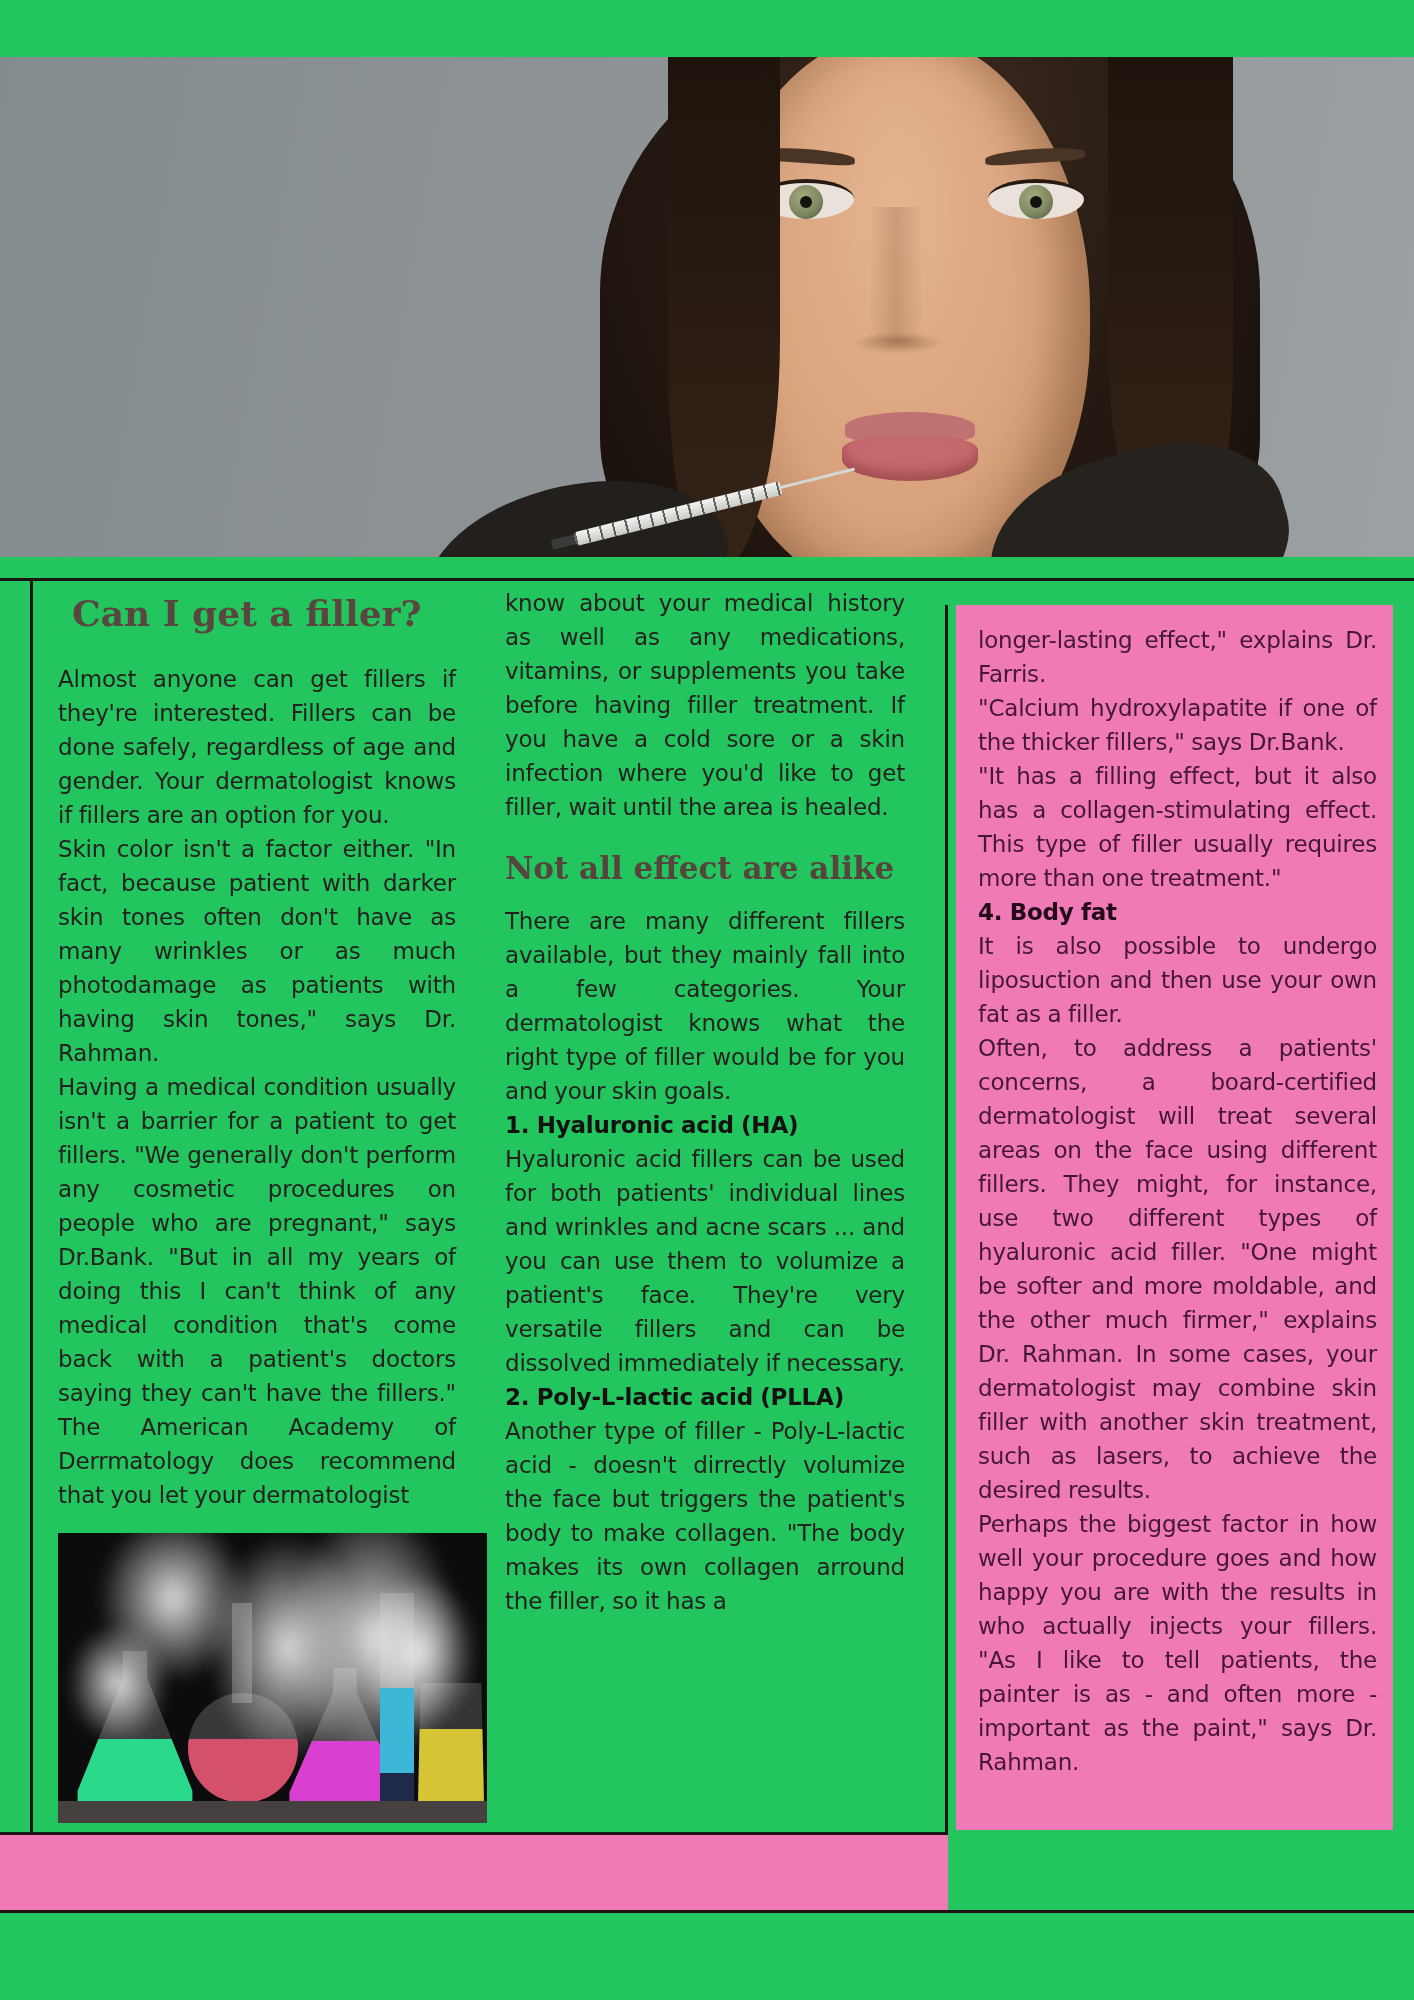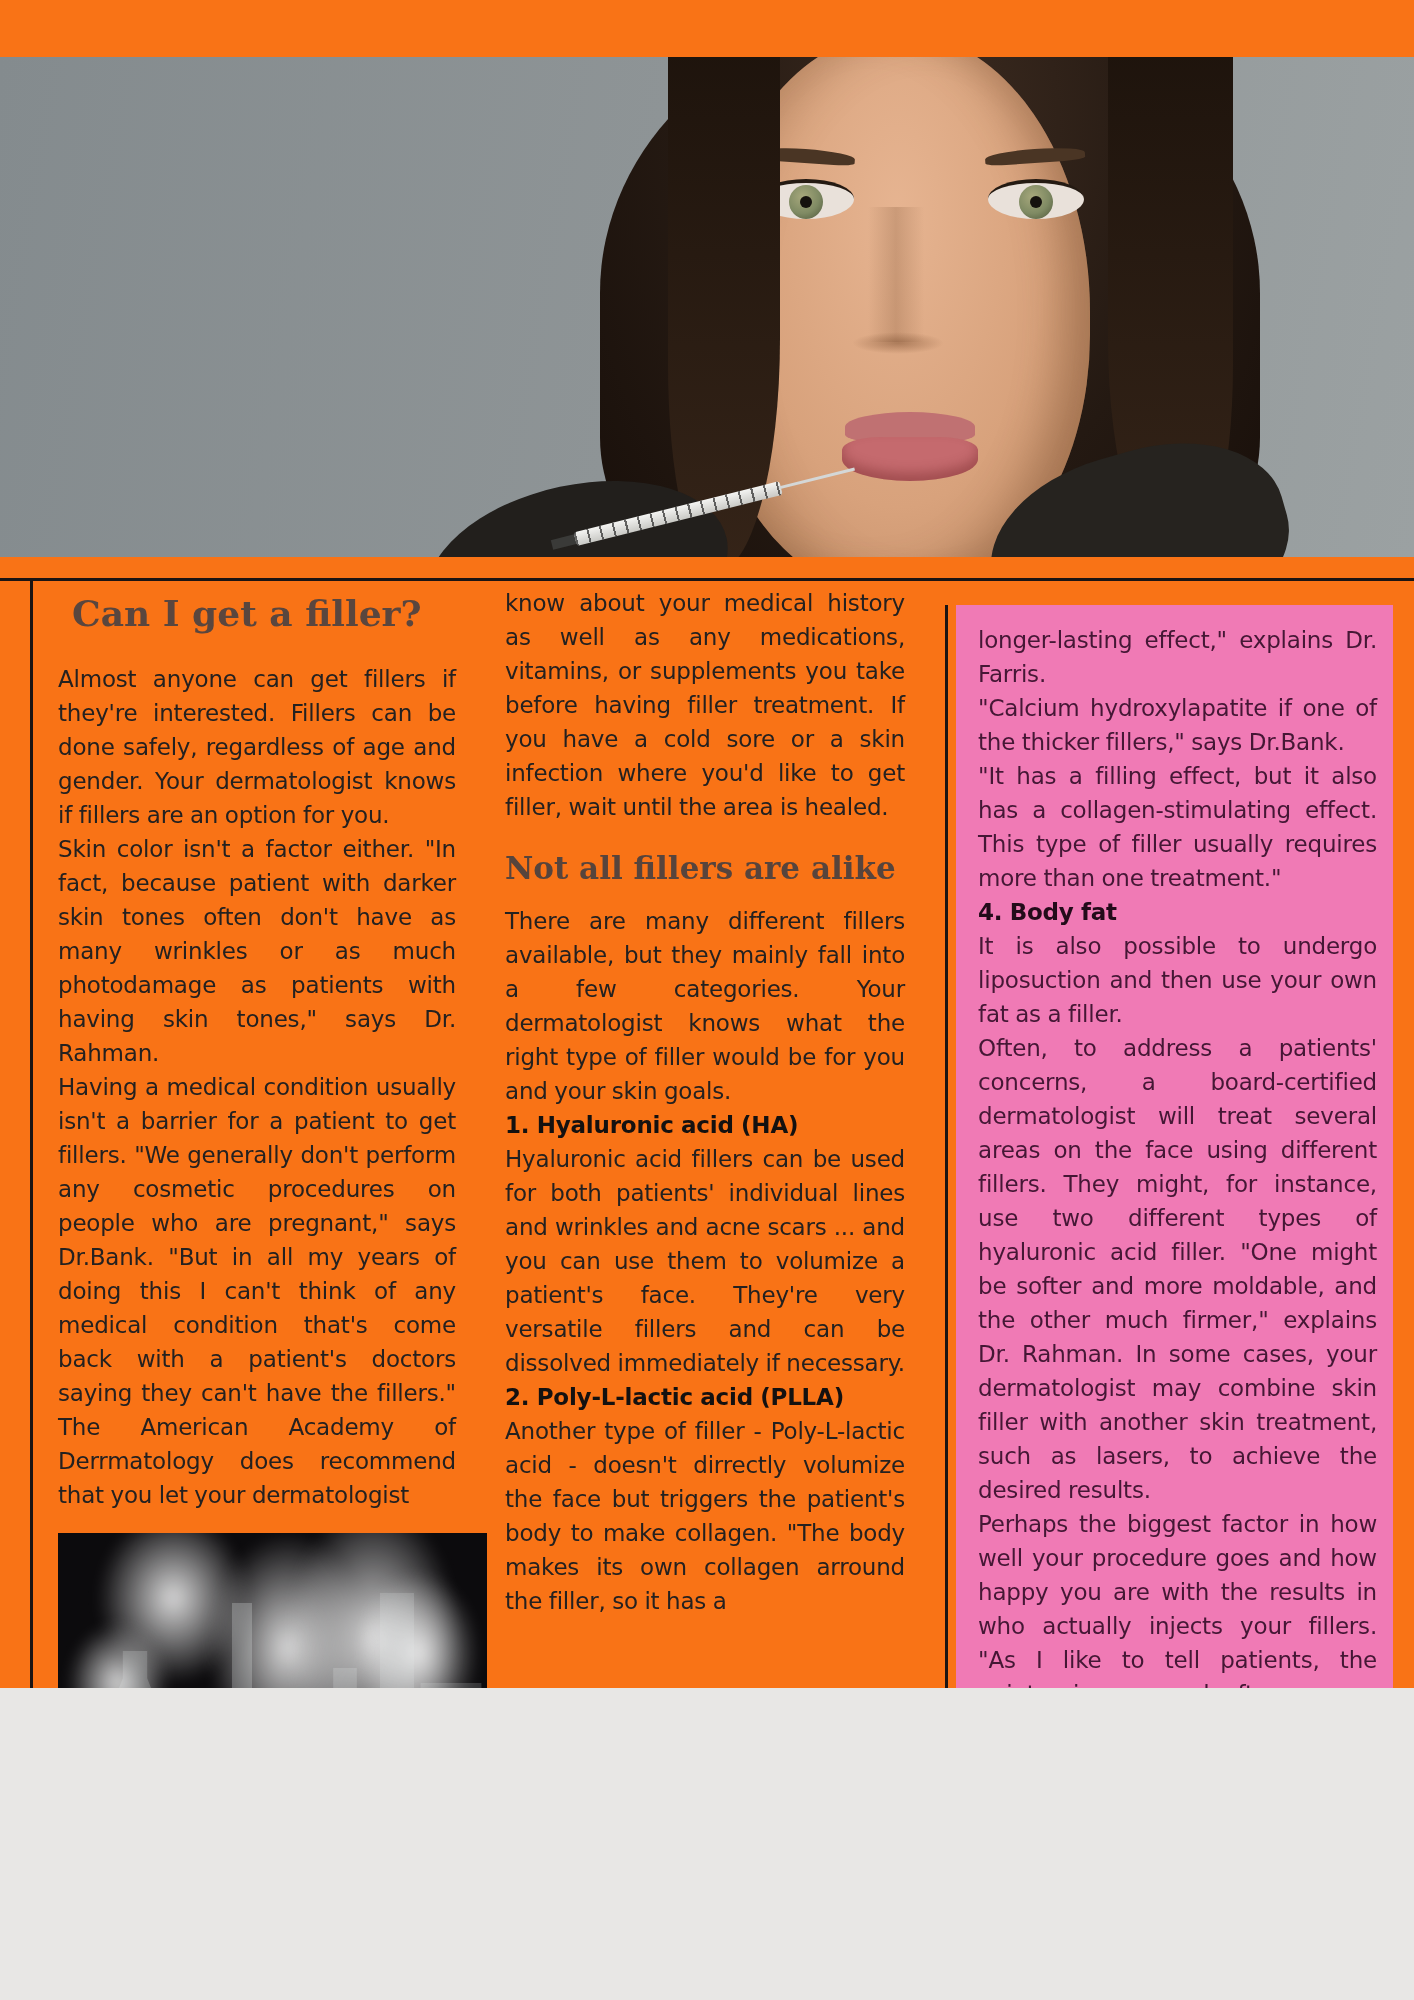--- a/index.html
+++ b/index.html
@@ -1,16 +1,16 @@
 <!DOCTYPE html>
 <html><head>
 <meta charset="utf-8">
 <style>
   html,body{margin:0;padding:0;background:#e8e7e5;}
-  .page{position:relative;width:1414px;height:1688px;background:#f97316;overflow:hidden;
+  .page{position:relative;width:1414px;height:2000px;background:#22c55e;overflow:hidden;
         font-family:"DejaVu Sans",sans-serif;}
 
   
   .hero{position:absolute;left:0;top:57px;width:1414px;height:500px;overflow:hidden;
         background:linear-gradient(100deg,#848b8e 0%,#8e9496 45%,#9ba1a2 100%);}
   .hair-back{position:absolute;left:600px;top:-40px;width:660px;height:600px;
         border-radius:46% 46% 30% 30%;
         background:radial-gradient(ellipse at 50% 18%,#3c2b20 0%,#241912 55%,#170e09 100%);}
   .face{position:absolute;left:705px;top:-25px;width:385px;height:560px;
         border-radius:50% 50% 46% 46%;
@@ -147,21 +147,21 @@
 
   <div class="col col1">
     <h1 class="serif-heading h1">Can I get a filler?</h1>
     <p class="body-text">Almost anyone can get fillers if they're interested. Fillers can be done safely, regardless of age and gender. Your dermatologist knows if fillers are an option for you.</p>
     <p class="body-text">Skin color isn't a factor either. "In fact, because patient with darker skin tones often don't have as many wrinkles or as much photodamage as patients with having skin tones," says Dr. Rahman.</p>
     <p class="body-text">Having a medical condition usually isn't a barrier for a patient to get fillers. "We generally don't perform any cosmetic procedures on people who are pregnant," says Dr.Bank. "But in all my years of doing this I can't think of any medical condition that's come back with a patient's doctors saying they can't have the fillers." The American Academy of Derrmatology does recommend that you let your dermatologist</p>
   </div>
 
   <div class="col col2">
     <p class="body-text">know about your medical history as well as any medications, vitamins, or supplements you take before having filler treatment. If you have a cold sore or a skin infection where you'd like to get filler, wait until the area is healed.</p>
-    <h2 class="serif-heading h2">Not all fillers are alike</h2>
+    <h2 class="serif-heading h2">Not all effect are alike</h2>
     <p class="body-text">There are many different fillers available, but they mainly fall into a few categories. Your dermatologist knows what the right type of filler would be for you and your skin goals.</p>
     <p class="body-text bold-sub">1. Hyaluronic acid (HA)</p>
     <p class="body-text">Hyaluronic acid fillers can be used for both patients' individual lines and wrinkles and acne scars ... and you can use them to volumize a patient's face. They're very versatile fillers and can be dissolved immediately if necessary.</p>
     <p class="body-text bold-sub">2. Poly-L-lactic acid (PLLA)</p>
     <p class="body-text">Another type of filler - Poly-L-lactic acid - doesn't dirrectly volumize the face but triggers the patient's body to make collagen. "The body makes its own collagen arround the filler, so it has a</p>
   </div>
 
   <div class="pinkbox">
     <p class="body-text">longer-lasting effect," explains Dr. Farris.</p>
     <p class="body-text">"Calcium hydroxylapatite if one of the thicker fillers," says Dr.Bank.</p>

